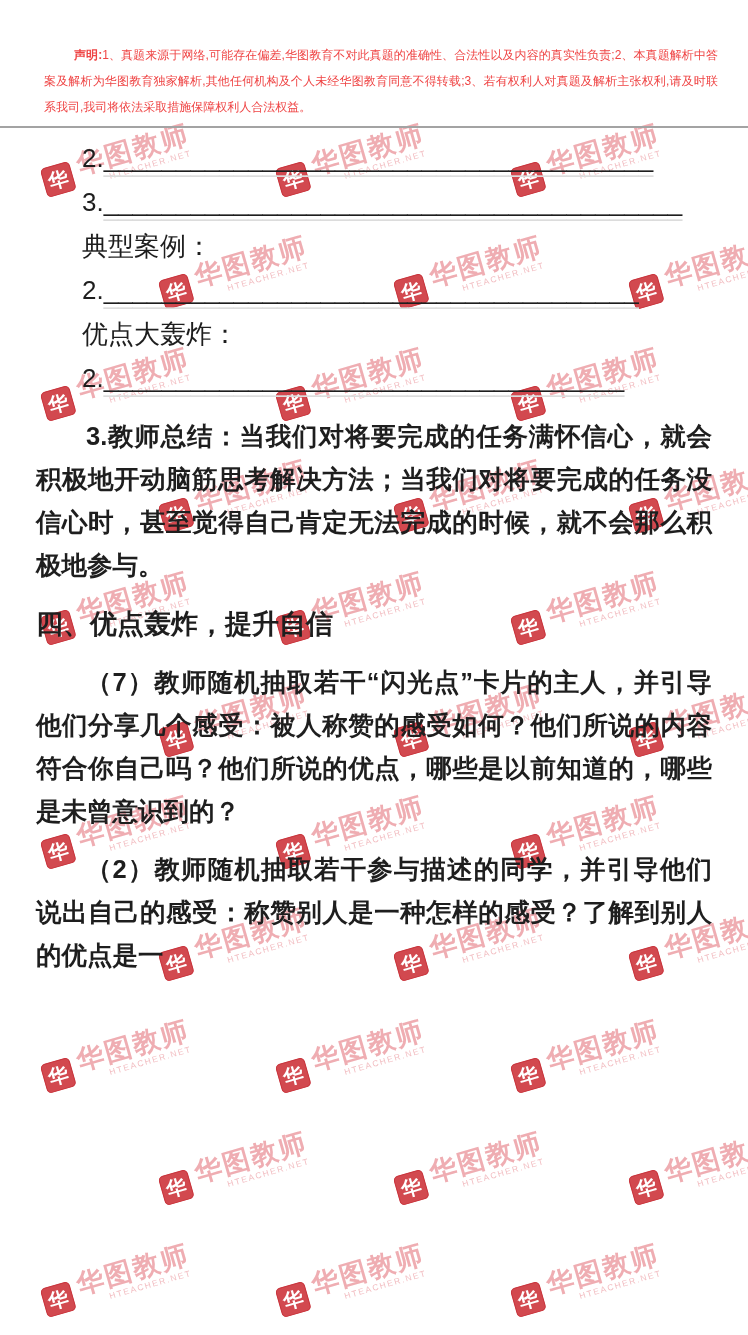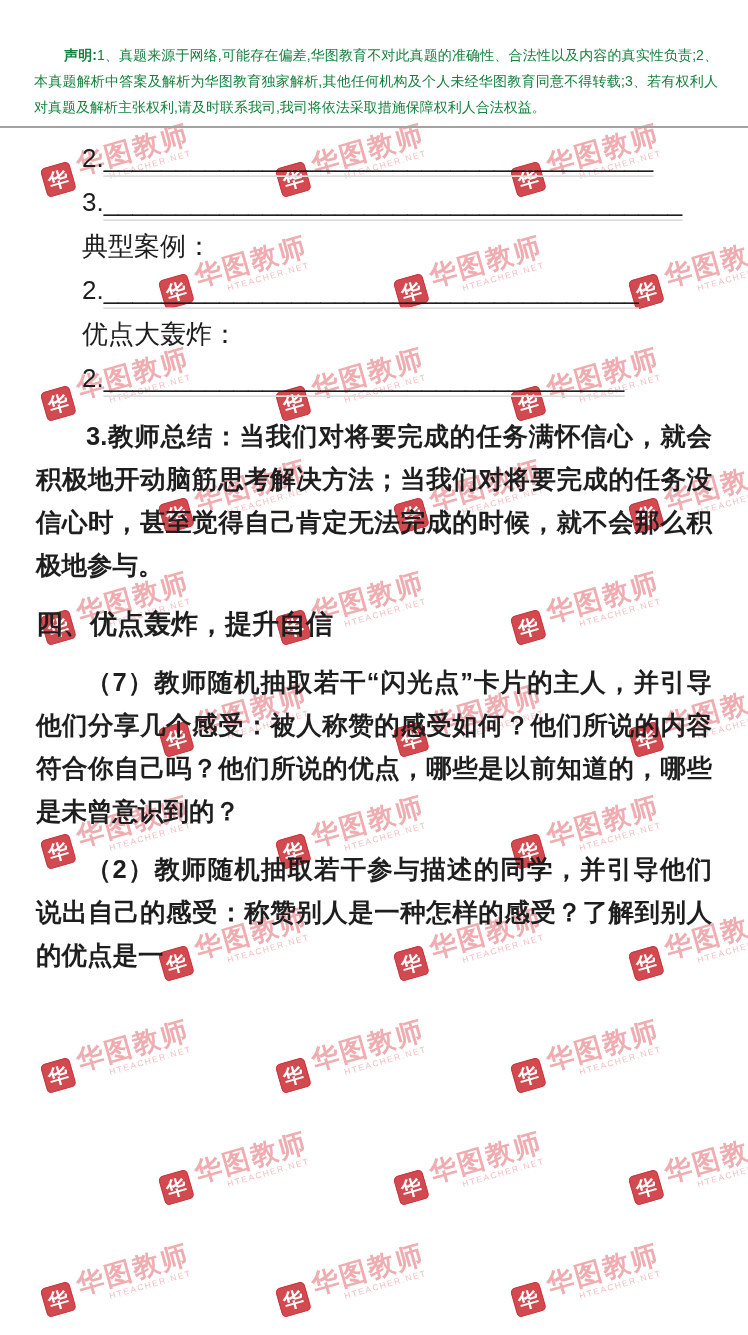--- a/index.html
+++ b/index.html
@@ -13,21 +13,21 @@
       transform:rotate(-16deg);transform-origin:left bottom;}
   .wm-logo{flex:0 0 auto;width:30px;height:30px;background:#d2494f;color:#ffffff;
       border-radius:5px;font-size:20px;font-weight:bold;line-height:30px;text-align:center;
       box-shadow:0 0 0 1px #c8363e inset;}
   .wm-text{margin-left:7px;color:#efadb2;}
   .wm-title{font-size:27px;font-weight:bold;letter-spacing:2px;line-height:1;}
   .wm-sub{font-size:8.5px;letter-spacing:1.6px;color:#f2bcc0;margin-top:1px;margin-left:28px;line-height:1;}
   
   .content{position:relative;z-index:1;}
   .disclaimer{
-    margin:42px 30px 0 34px;font-size:14px;line-height:26px;color:#15803d;
+    margin:42px 30px 0 44px;font-size:12px;line-height:26px;color:#ef4444;
     text-align:justify;text-indent:30px;
   }
   .disclaimer b{font-weight:bold;}
   .separator{margin-top:6px;border-top:2px solid #a3a3a3;height:0;}
   .fill-section{margin:8px 36px 0 36px;padding-left:46px;font-size:26px;line-height:44px;}
   .blank-row{white-space:nowrap;}
   .blank-num{font-weight:500;}
   .uline{font-weight:normal;letter-spacing:0;text-shadow:0 5px 0 #dcdcdc;}
   .fill-heading{font-weight:500;}
   .body-para{

